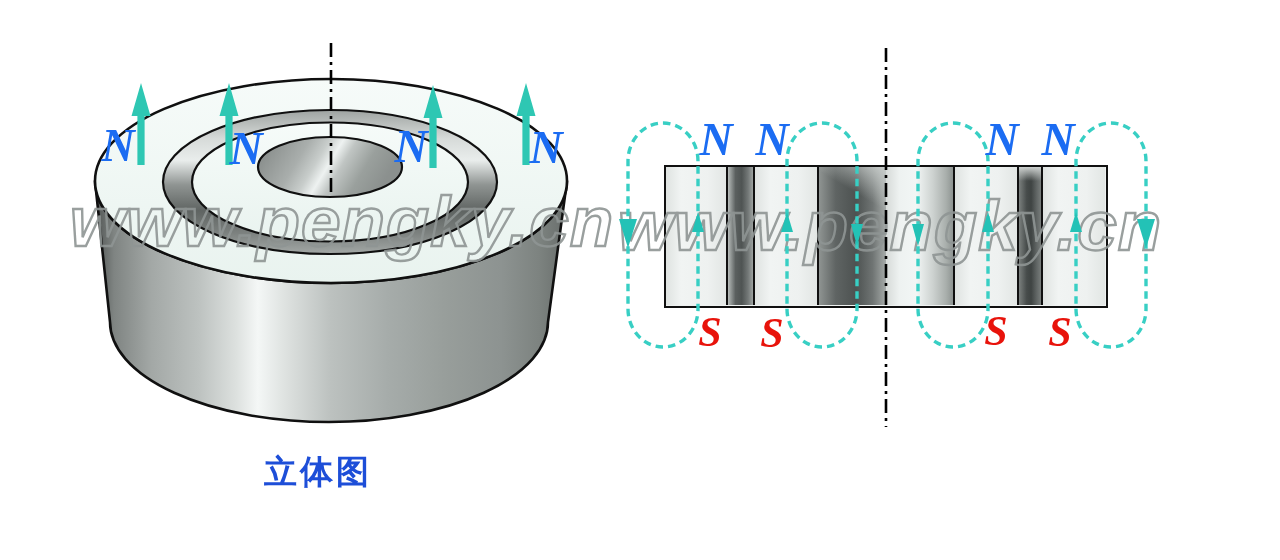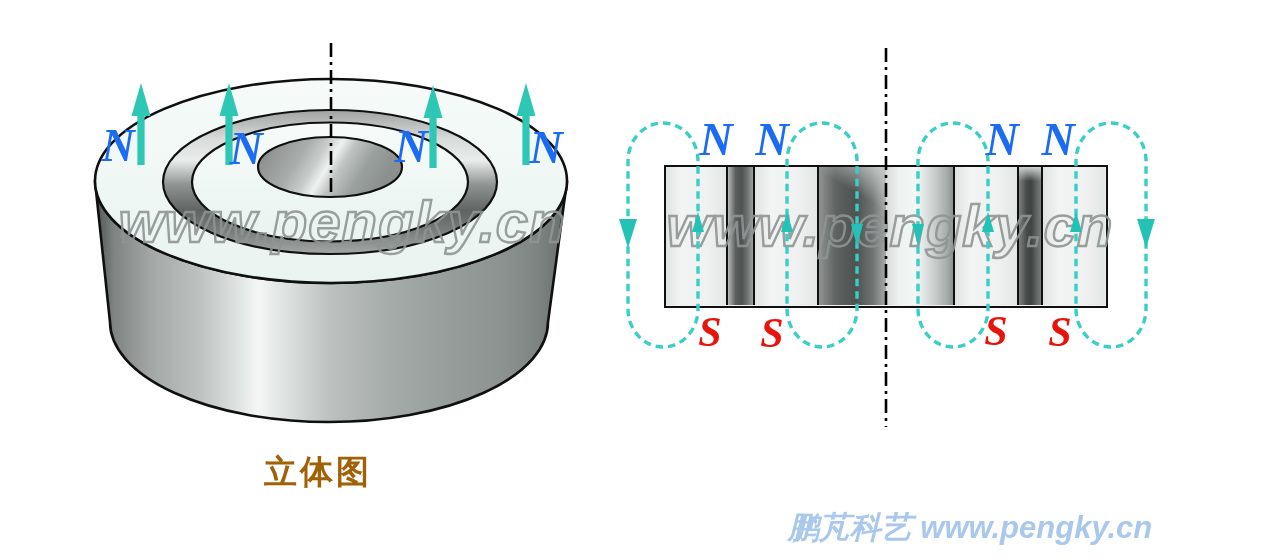--- a/index.html
+++ b/index.html
@@ -10,26 +10,26 @@
   
   .pole{position:absolute;transform:translate(-50%,-50%);
         font-family:"Liberation Serif",serif;font-style:italic;font-weight:bold;
         line-height:1;white-space:nowrap;}
   .pole.n{color:#1b6cf2;font-size:46px;}
   .pole.s{color:#e8130b;font-size:42px;}
 
   
   .watermark{position:absolute;transform:translate(-50%,-50%);
       font-family:"Liberation Sans",sans-serif;font-weight:bold;font-style:italic;
-      font-size:58px;letter-spacing:1px;color:transparent;
+      font-size:71px;letter-spacing:1px;color:transparent;
       -webkit-text-stroke:2.4px #8f9594;white-space:nowrap;opacity:.9;}
 
   .caption{position:absolute;transform:translate(-50%,-50%);
       font-family:Liberation Serif, serif;font-weight:bold;
-      font-size:33px;letter-spacing:3px;color:#a16207;white-space:nowrap;}
+      font-size:33px;letter-spacing:3px;color:#1d4ed8;white-space:nowrap;}
 
   .footer-mark{position:absolute;transform:translate(-50%,-50%);
       font-family:"Liberation Sans","DejaVu Sans",sans-serif;
       font-weight:bold;font-style:italic;font-size:31px;color:#a9c8ec;white-space:nowrap;}
 
   
   .section-rect{position:absolute;left:664px;top:165px;width:444px;height:143px;
       border:2.5px solid #101010;box-sizing:border-box;background:#eef1f0;}
   .seg{position:absolute;top:0;height:138px;box-sizing:border-box;}
   .seg.magnet{background:linear-gradient(90deg,#dfe3e1 0%,#f1f4f3 25%,#eef1f0 70%,#e2e6e4 100%);}
@@ -168,15 +168,14 @@
   <div class="pole n" style="left:1002px;top:140px">N</div>
   <div class="pole n" style="left:1058px;top:140px">N</div>
 
   <div class="pole s" style="left:710px;top:332px">S</div>
   <div class="pole s" style="left:772px;top:333px">S</div>
   <div class="pole s" style="left:996px;top:331px">S</div>
   <div class="pole s" style="left:1060px;top:332px">S</div>
 
   <div class="caption" style="left:318px;top:472px">立体图</div>
 
-  <div class="footer-mark" style="left:970px;top:528px">鹏芃科艺 www.pengky.cn</div>
 
 </div>
 
 </body></html>

